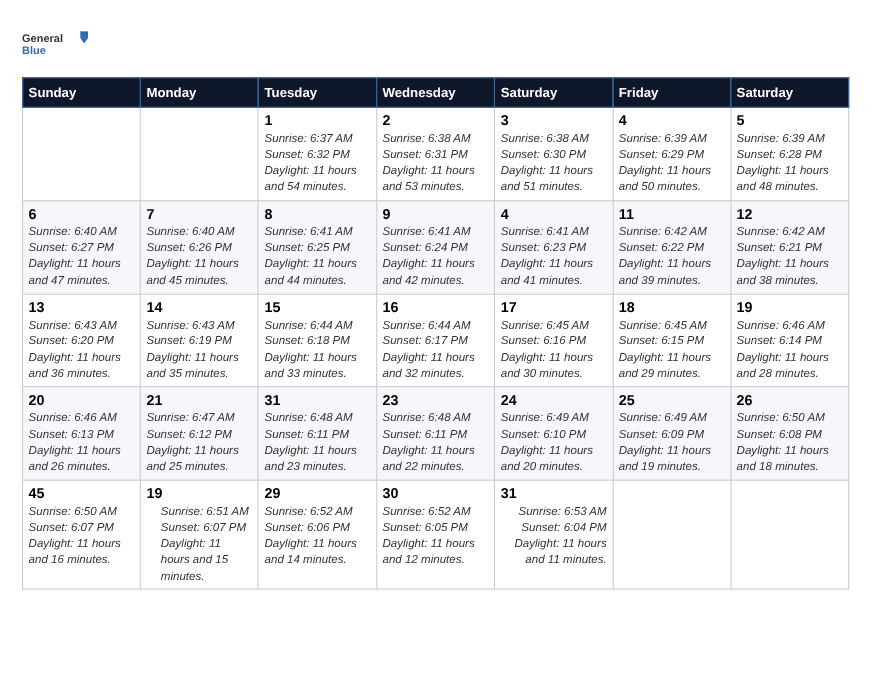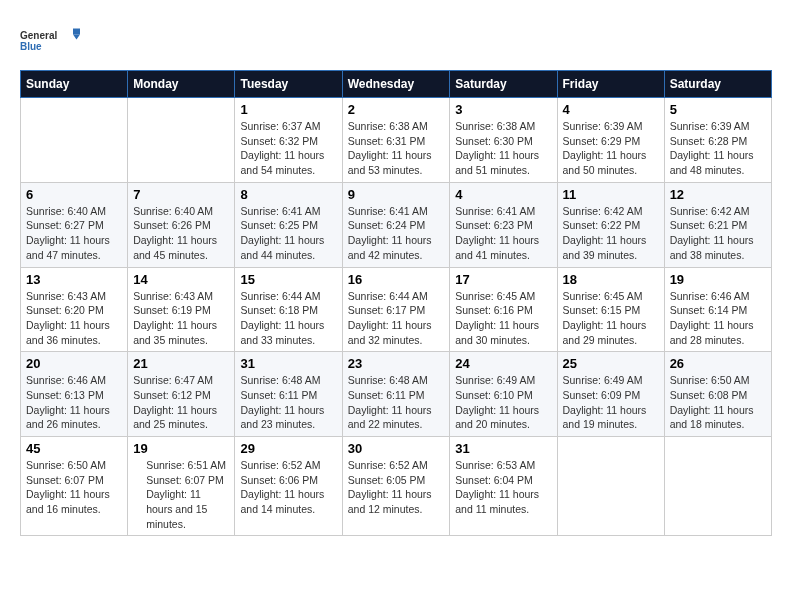--- a/index.html
+++ b/index.html
@@ -60,20 +60,21 @@
     .day-number {
       font-weight: bold;
       font-size: 13px;
       display: block;
       margin-bottom: 2px;
     }
     .day-info {
       color: #333;
       line-height: 1.4;
       font-size: 10.5px;
+      font-style: italic;
     }
     .empty-cell {
       background: #fff !important;
     }
   </style>
 </head>
 <body>
 
 <div class="header">
   <div class="logo">
@@ -289,21 +290,21 @@
 Daylight: 11 hours and 14 minutes.</div>
         </td>
         <td>
           <span class="day-number">30</span>
           <div class="day-info" style="white-space: pre-line;">Sunrise: 6:52 AM
 Sunset: 6:05 PM
 Daylight: 11 hours and 12 minutes.</div>
         </td>
         <td>
           <span class="day-number">31</span>
-          <div class="day-info" style="white-space: pre-line;">Sunrise: 6:53 AM
+          <div class="day-info" style="white-space: pre-line; text-align: right;">Sunrise: 6:53 AM
 Sunset: 6:04 PM
 Daylight: 11 hours and 11 minutes.</div>
         </td>
         <td class="empty-cell"></td>
         <td class="empty-cell"></td>
       </tr>
     </tbody>
 </table>
 
 </body></html>

